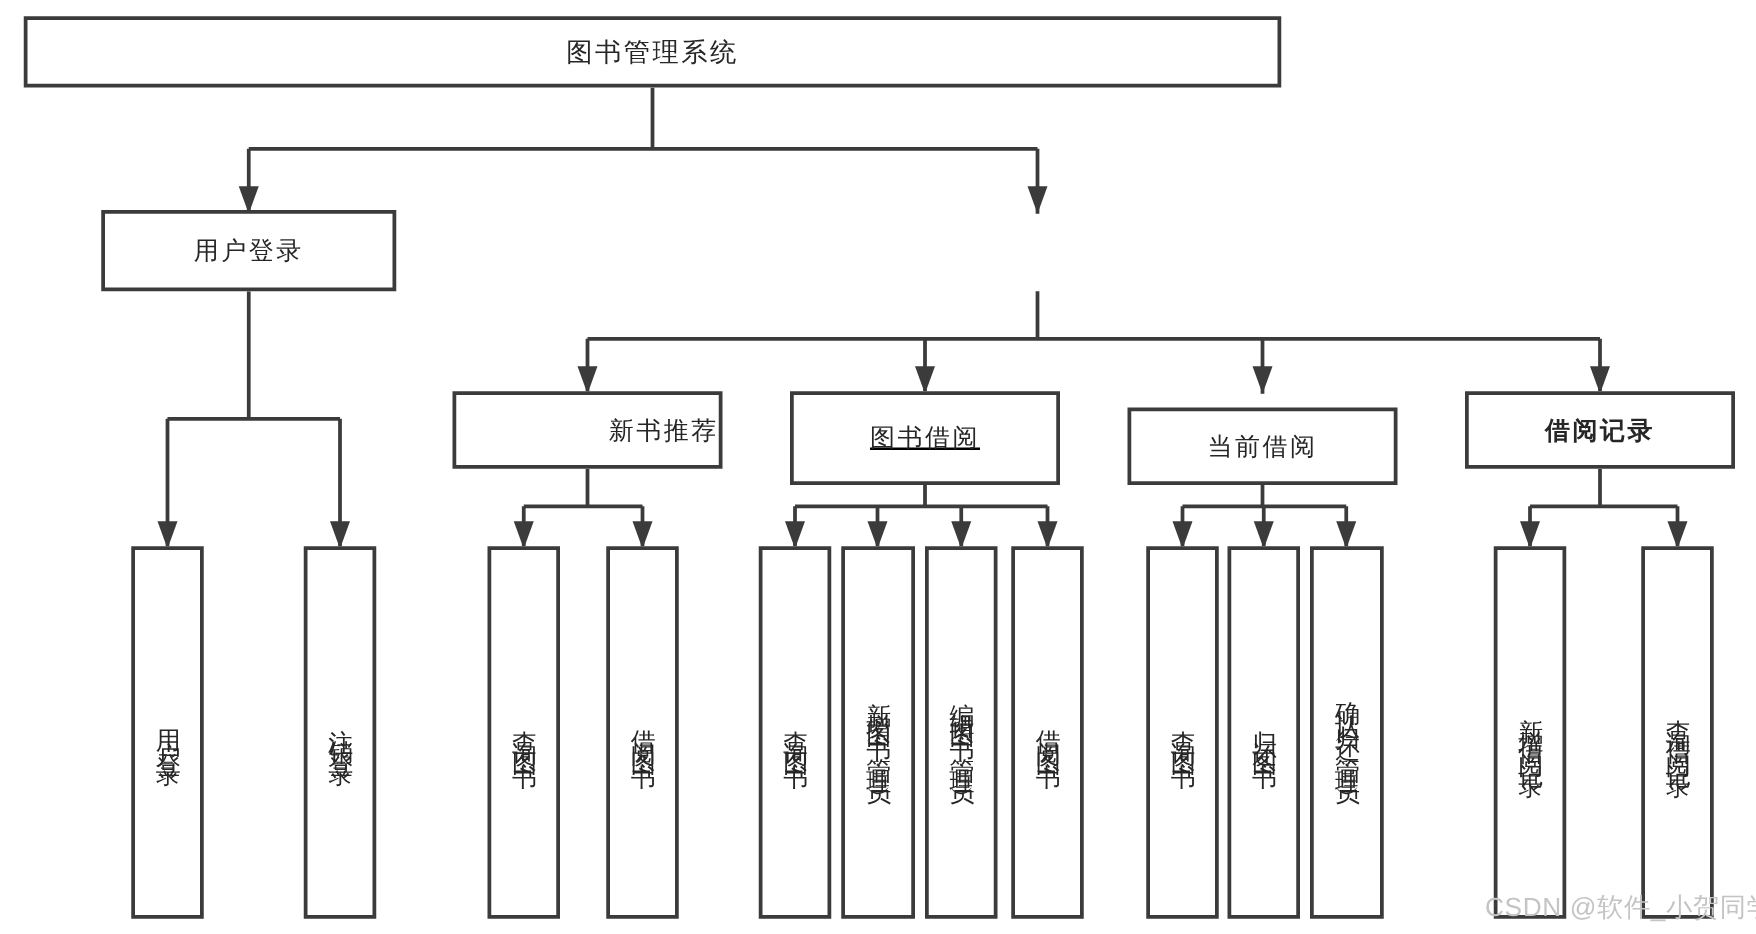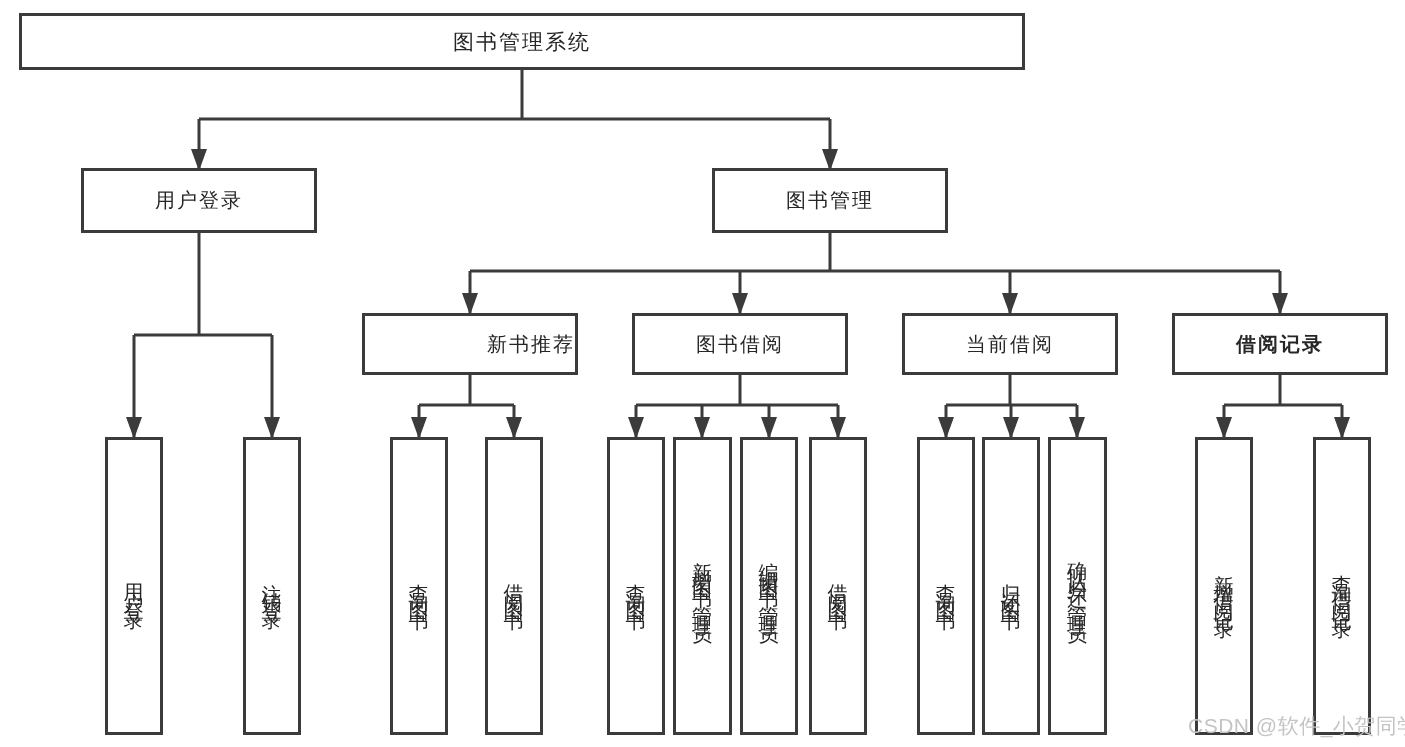--- a/index.html
+++ b/index.html
@@ -108,31 +108,28 @@
     </g>
   </svg>
 
   <div class="node root" style="left:19px; top:13px; width:1006px; height:57px;">
     <span>图书管理系统</span>
   </div>
 
   <div class="node" style="left:81px; top:168px; width:236px; height:65px;">
     <span>用户登录</span>
   </div>
-  <div class="node" style="left:712px; top:168px; width:236px; height:65px;">
-    <span>图书管理</span>
-  </div>
 
   <div class="node" style="left:362px; top:313px; width:216px; height:62px;justify-content:flex-end;">
     <span>新书推荐</span>
   </div>
-  <div class="node" style="left:632px; top:313px; width:216px; height:62px;">
+  <div class="node" style="left:632px; top:313px; width:216px; height:75px;text-decoration:underline;">
     <span>图书借阅</span>
   </div>
-  <div class="node" style="left:902px; top:313px; width:216px; height:62px;">
+  <div class="node" style="left:902px; top:326px; width:216px; height:62px;">
     <span>当前借阅</span>
   </div>
   <div class="node" style="left:1172px; top:313px; width:216px; height:62px;font-weight:bold;">
     <span>借阅记录</span>
   </div>
 
   <div class="vnode" style="left:105px;">
     <span>用户登录</span>
   </div>
   <div class="vnode" style="left:243px;">

